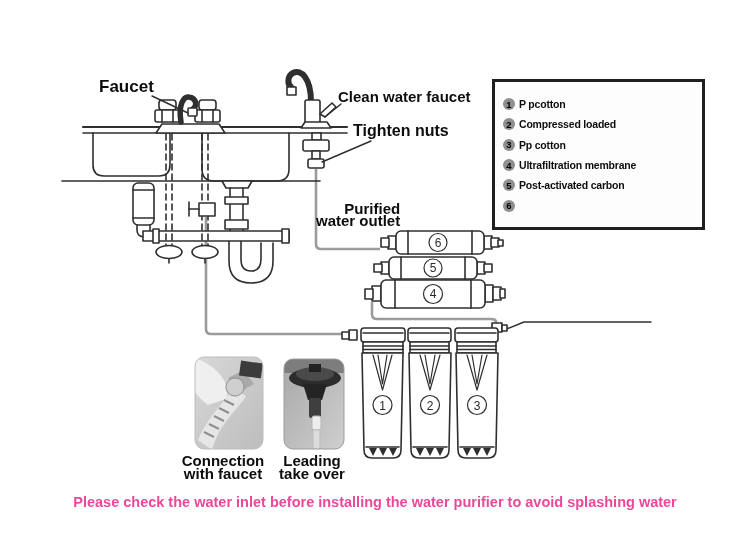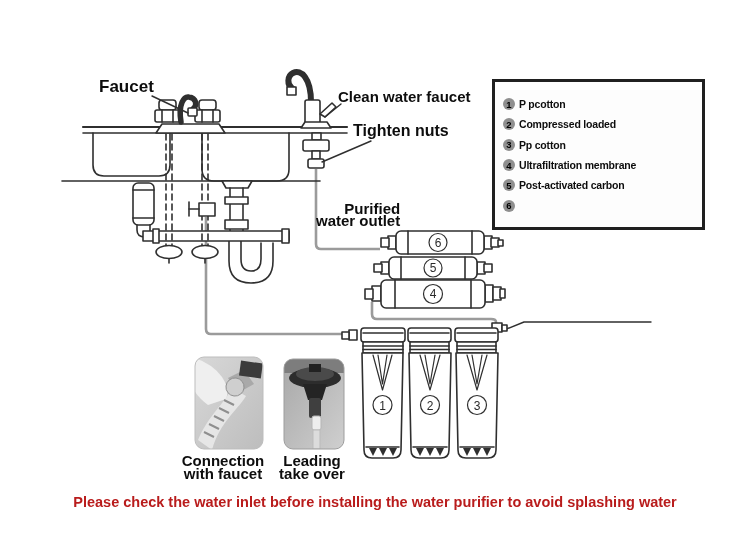--- a/index.html
+++ b/index.html
@@ -10,21 +10,21 @@
   .stage svg{position:absolute;left:0;top:0;}
   .lbl{position:absolute;font-weight:bold;color:#0d0d0d;white-space:nowrap;}
   .lbl-faucet{left:99px;top:77px;font-size:17px;}
   .lbl-clean{left:338px;top:88px;font-size:15px;}
   .lbl-tighten{left:353px;top:122px;font-size:16px;}
   .lbl-purified{left:316px;top:203px;font-size:15px;line-height:11.5px;white-space:nowrap;text-align:right;}
   .lbl-tap{left:513px;top:304px;font-size:15.5px;}
   .caption{position:absolute;font-weight:bold;text-align:center;font-size:15px;line-height:12.5px;color:#0d0d0d;}
   .caption-connection{left:178px;top:455px;width:90px;}
   .caption-leading{left:277px;top:455px;width:70px;}
-  .footer{position:absolute;left:0;right:0;top:494px;text-align:center;font-weight:bold;font-size:14.5px;color:#b91c1c;}
+  .footer{position:absolute;left:0;right:0;top:494px;text-align:center;font-weight:bold;font-size:14.5px;color:#ec4899;}
   .legend{
     position:absolute;left:492px;top:79px;width:213px;height:151px;box-sizing:border-box;
     border:3px solid #1f1f1f;background:#fdfdfd;padding:12px 4px 0 8px;
   }
   .legend-row{display:flex;align-items:center;gap:4px;height:20.3px;}
   .badge{
     flex:0 0 12px;width:12px;height:12px;border-radius:50%;background:#8f8f8f;
     color:#000;font-size:9.5px;font-weight:bold;display:flex;align-items:center;justify-content:center;
   }
   .legend-label{font-size:10.5px;font-weight:bold;letter-spacing:-0.2px;}

